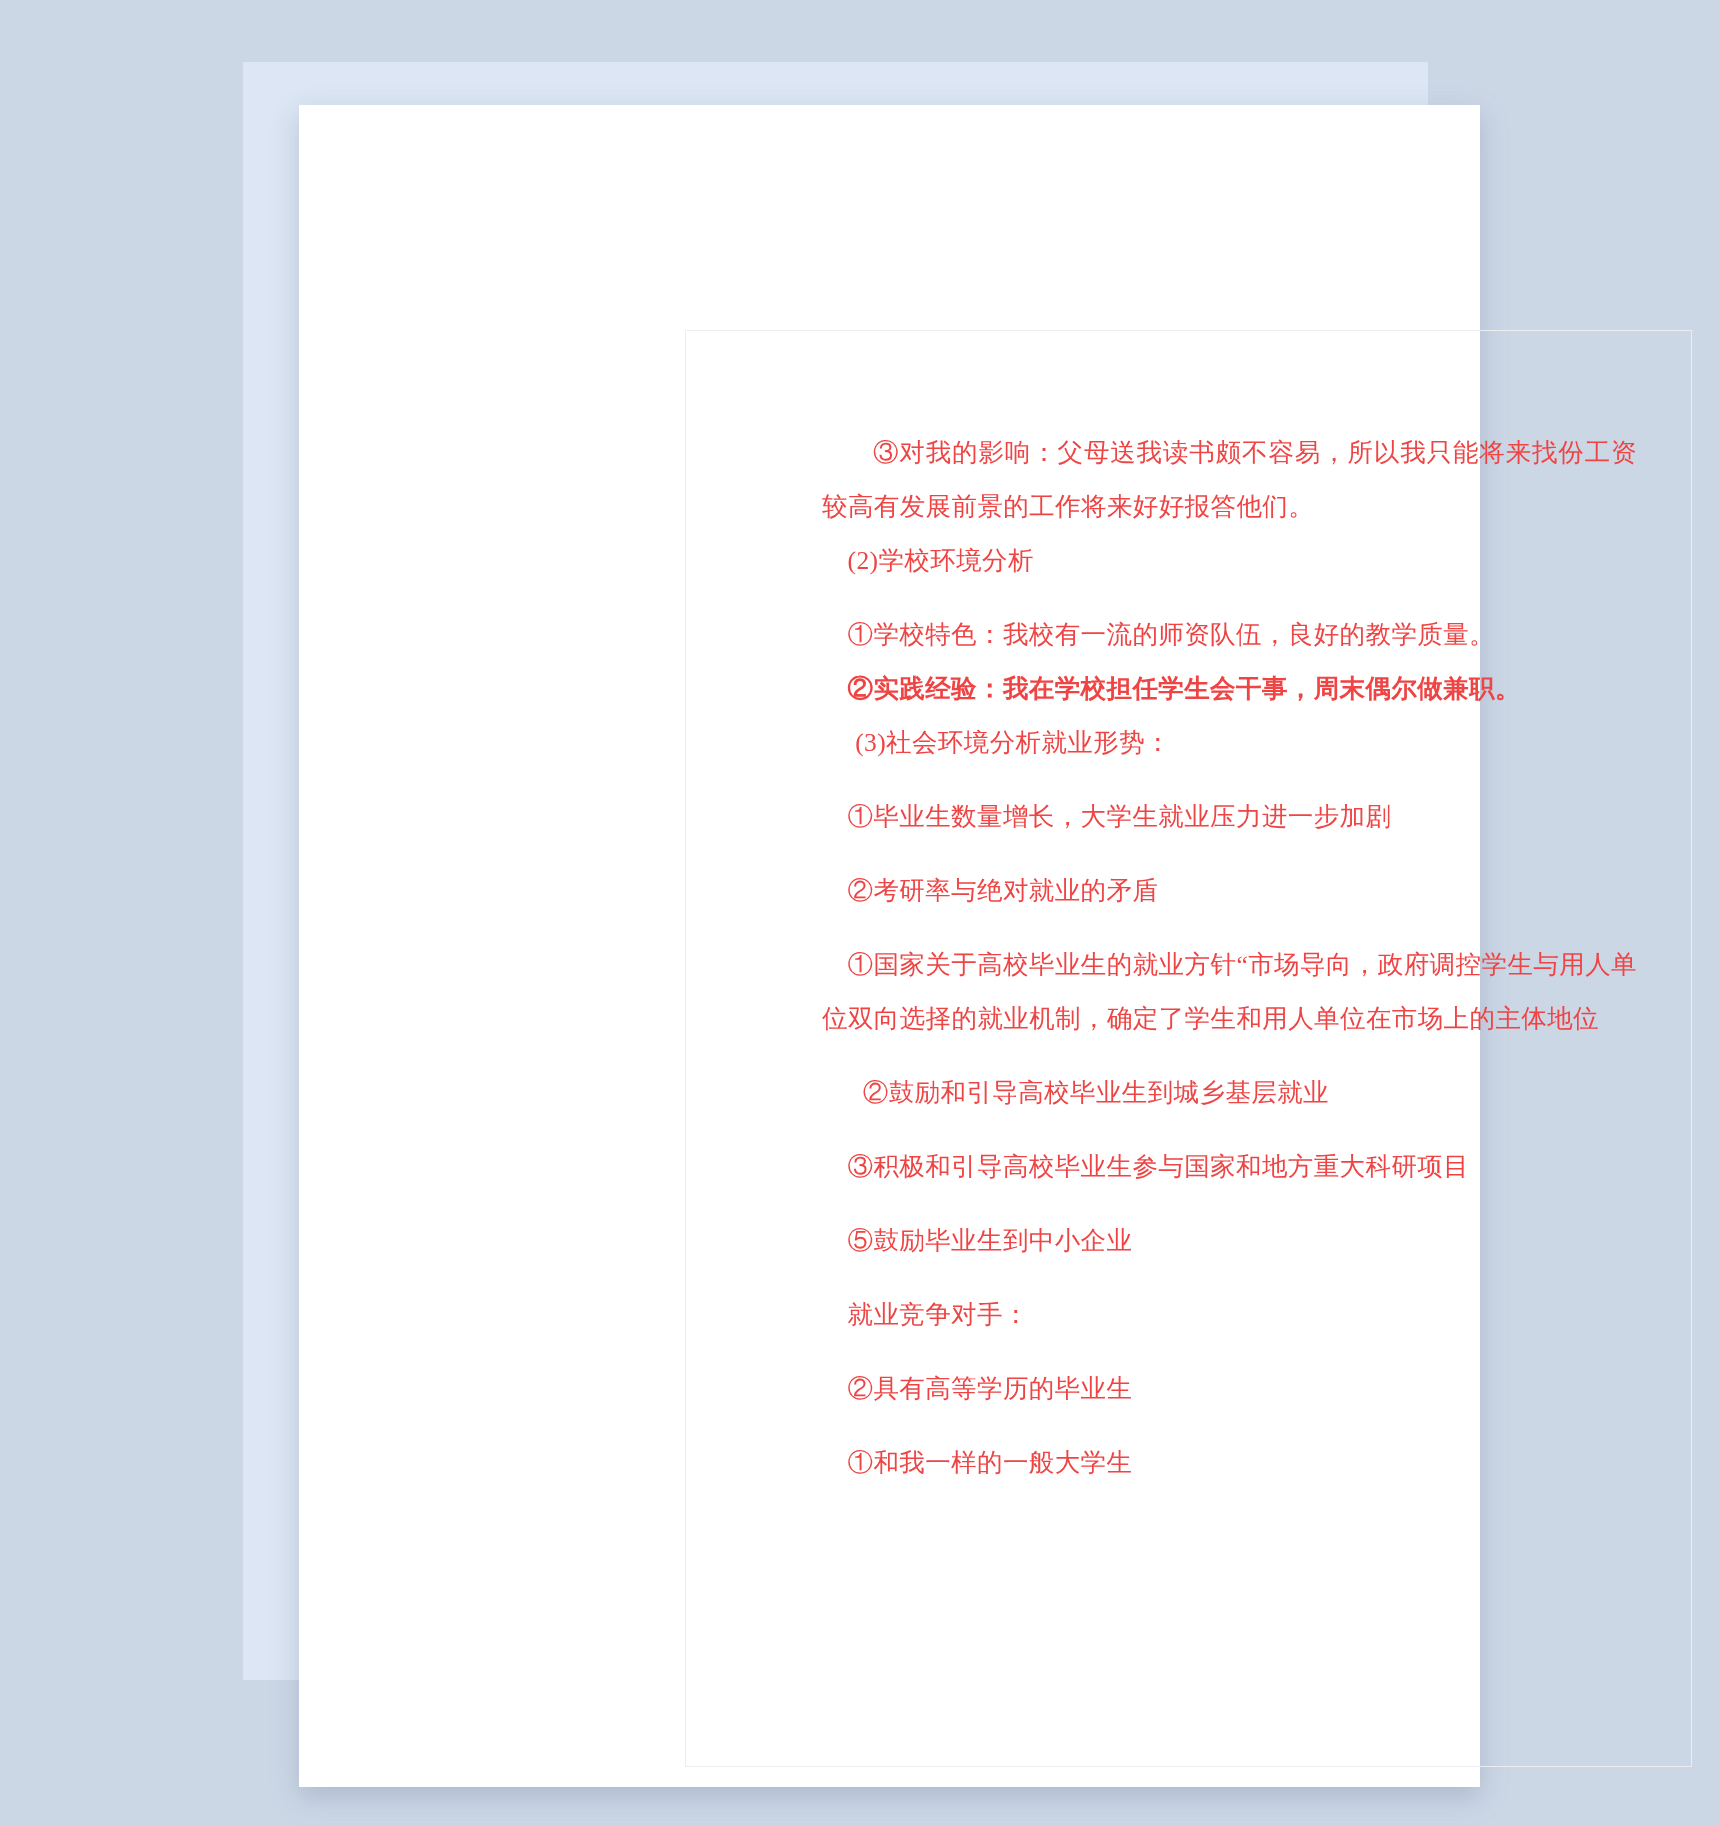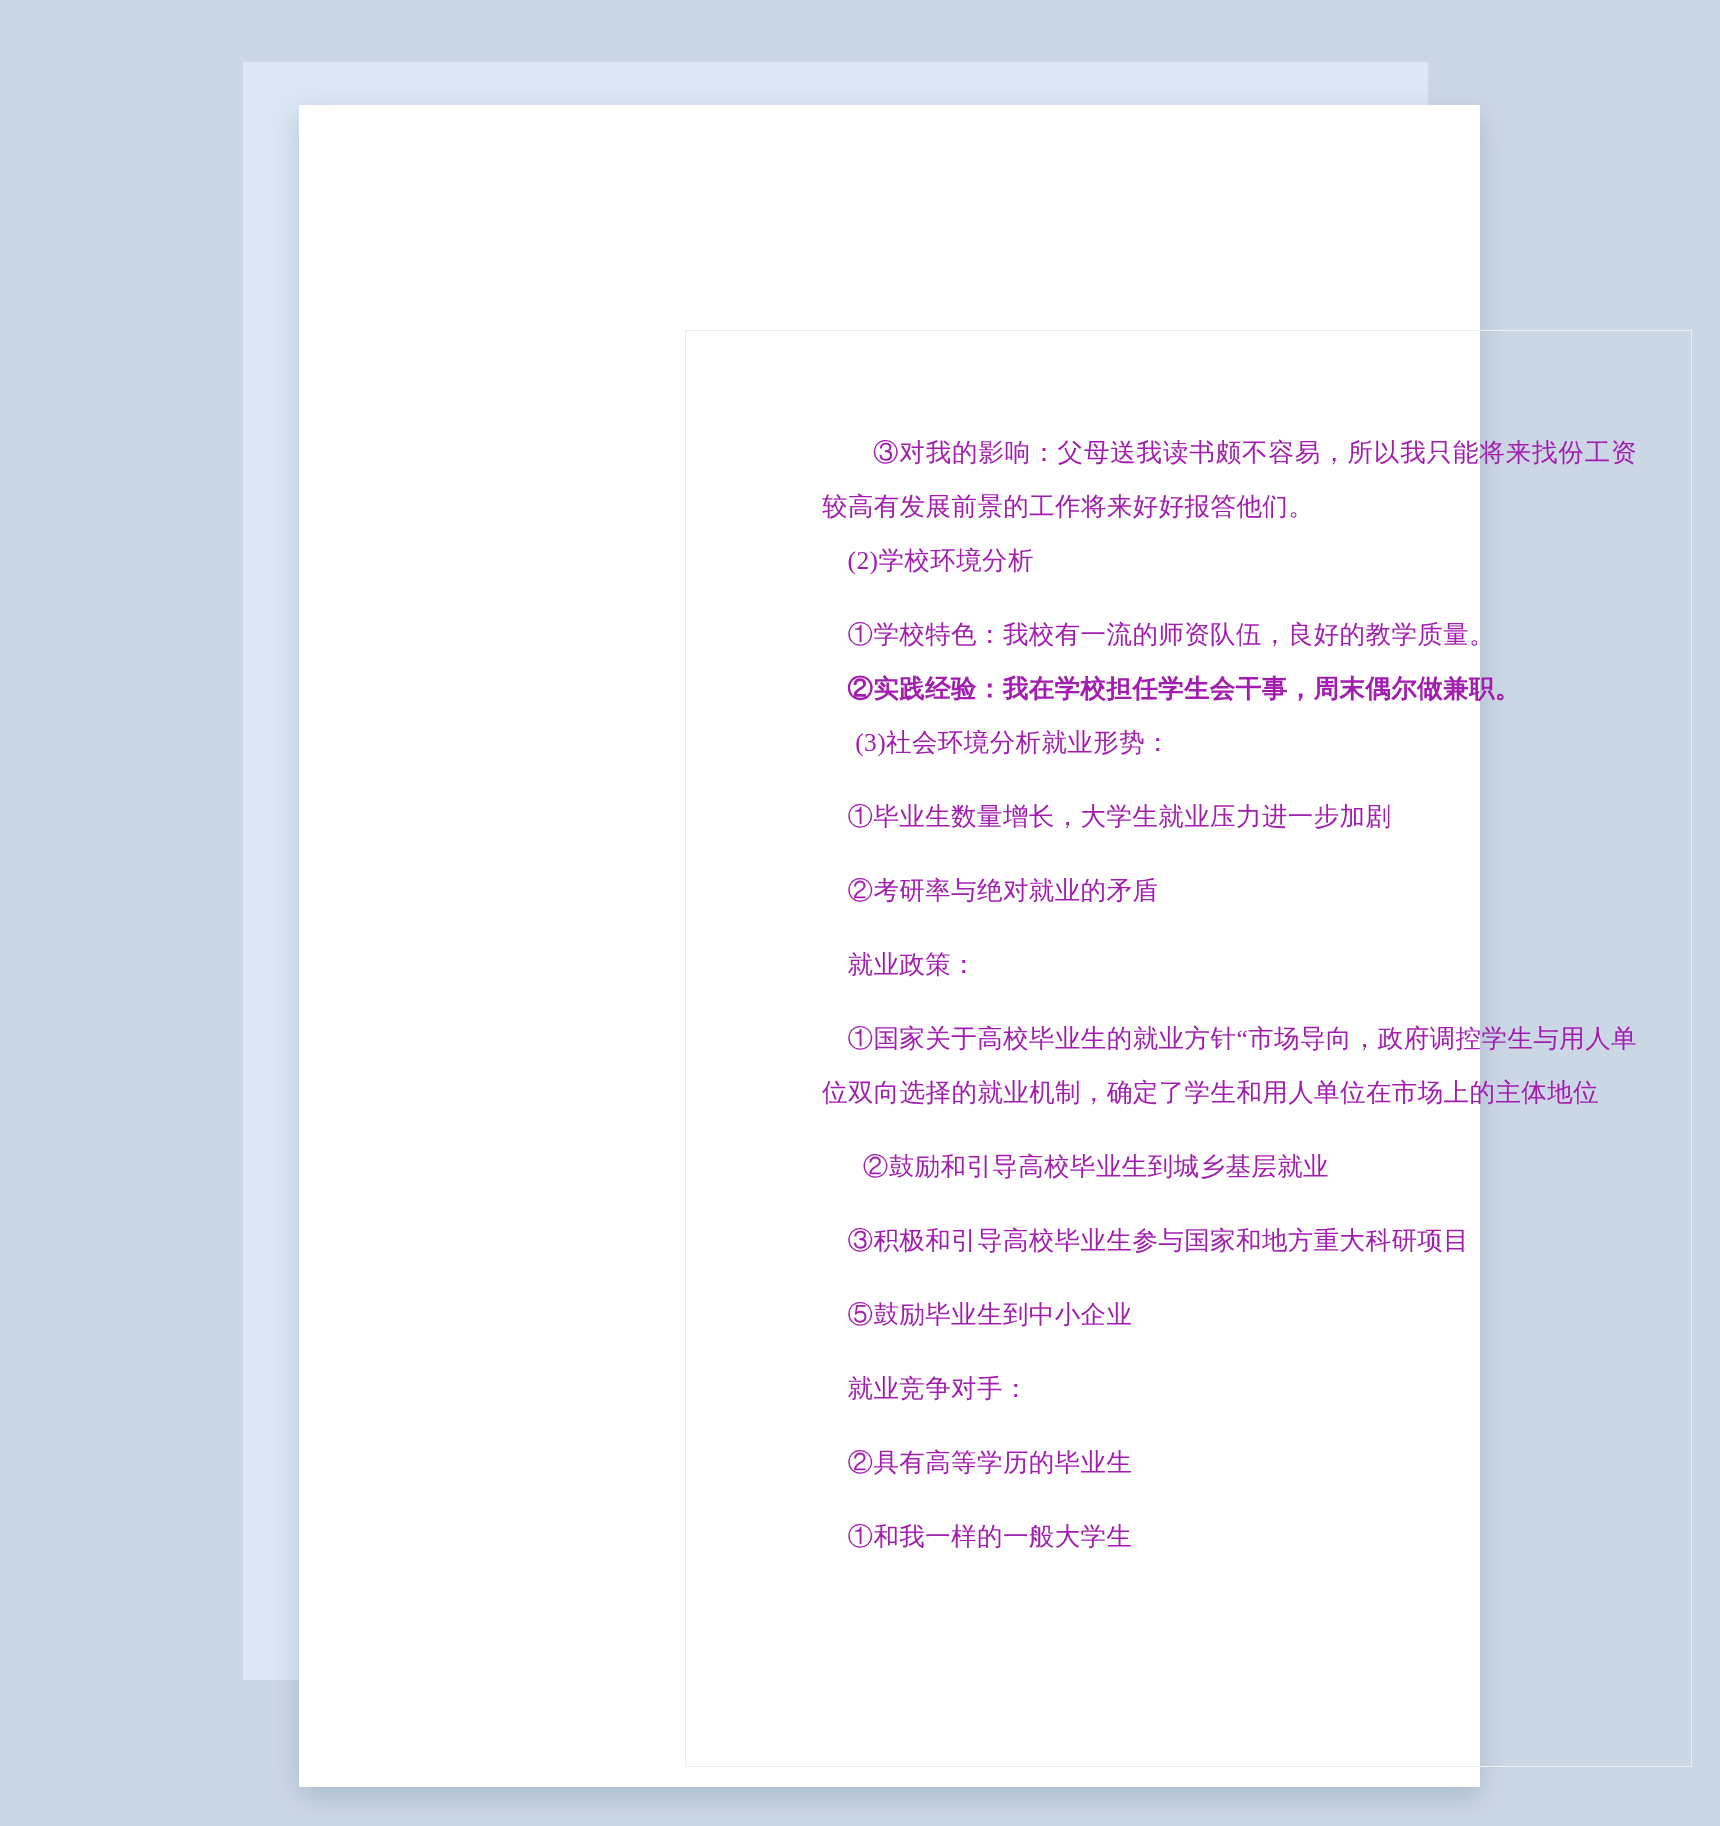--- a/index.html
+++ b/index.html
@@ -59,21 +59,21 @@
     top: 0;
     width: 100%;
     height: 100%;
     padding: 95px 54px 0 136px;
     box-sizing: border-box;
   }
 
   .para {
     font-size: 25.5px;
     line-height: 54px;
-    color: #a21caf;
+    color: #ef4444;
     letter-spacing: 0.4px;
     text-align: justify;
     margin: 0;
   }
 
   
   .gap-none { margin-top: 0; }
   .gap-md { margin-top: 20px; }
 
   
@@ -100,21 +100,20 @@
         <p class="para gap-md" style="text-indent:1em;">①学校特色：我校有一流的师资队伍，良好的教学质量。</p>
 
         <p class="para gap-none" style="text-indent:1em;font-weight:bold;">②实践经验：我在学校担任学生会干事，周末偶尔做兼职。</p>
 
         <p class="para gap-none" style="text-indent:1.3em;">(3)社会环境分析就业形势：</p>
 
         <p class="para gap-md" style="text-indent:1em;">①毕业生数量增长，大学生就业压力进一步加剧</p>
 
         <p class="para gap-md" style="text-indent:1em;">②考研率与绝对就业的矛盾</p>
 
-        <p class="para gap-md" style="text-indent:1em;">就业政策：</p>
 
         <p class="para gap-md" style="text-indent:1em;">①国家关于高校毕业生的就业方针“市场导向，政府调控学生与用人单位双向选择的就业机制，确定了学生和用人单位在市场上的主体地位</p>
 
         <p class="para gap-md" style="text-indent:1.6em;">②鼓励和引导高校毕业生到城乡基层就业</p>
 
         <p class="para gap-md" style="text-indent:1em;">③积极和引导高校毕业生参与国家和地方重大科研项目</p>
 
         <p class="para gap-md" style="text-indent:1em;">⑤鼓励毕业生到中小企业</p>
 
         <p class="para gap-md" style="text-indent:1em;">就业竞争对手：</p>

